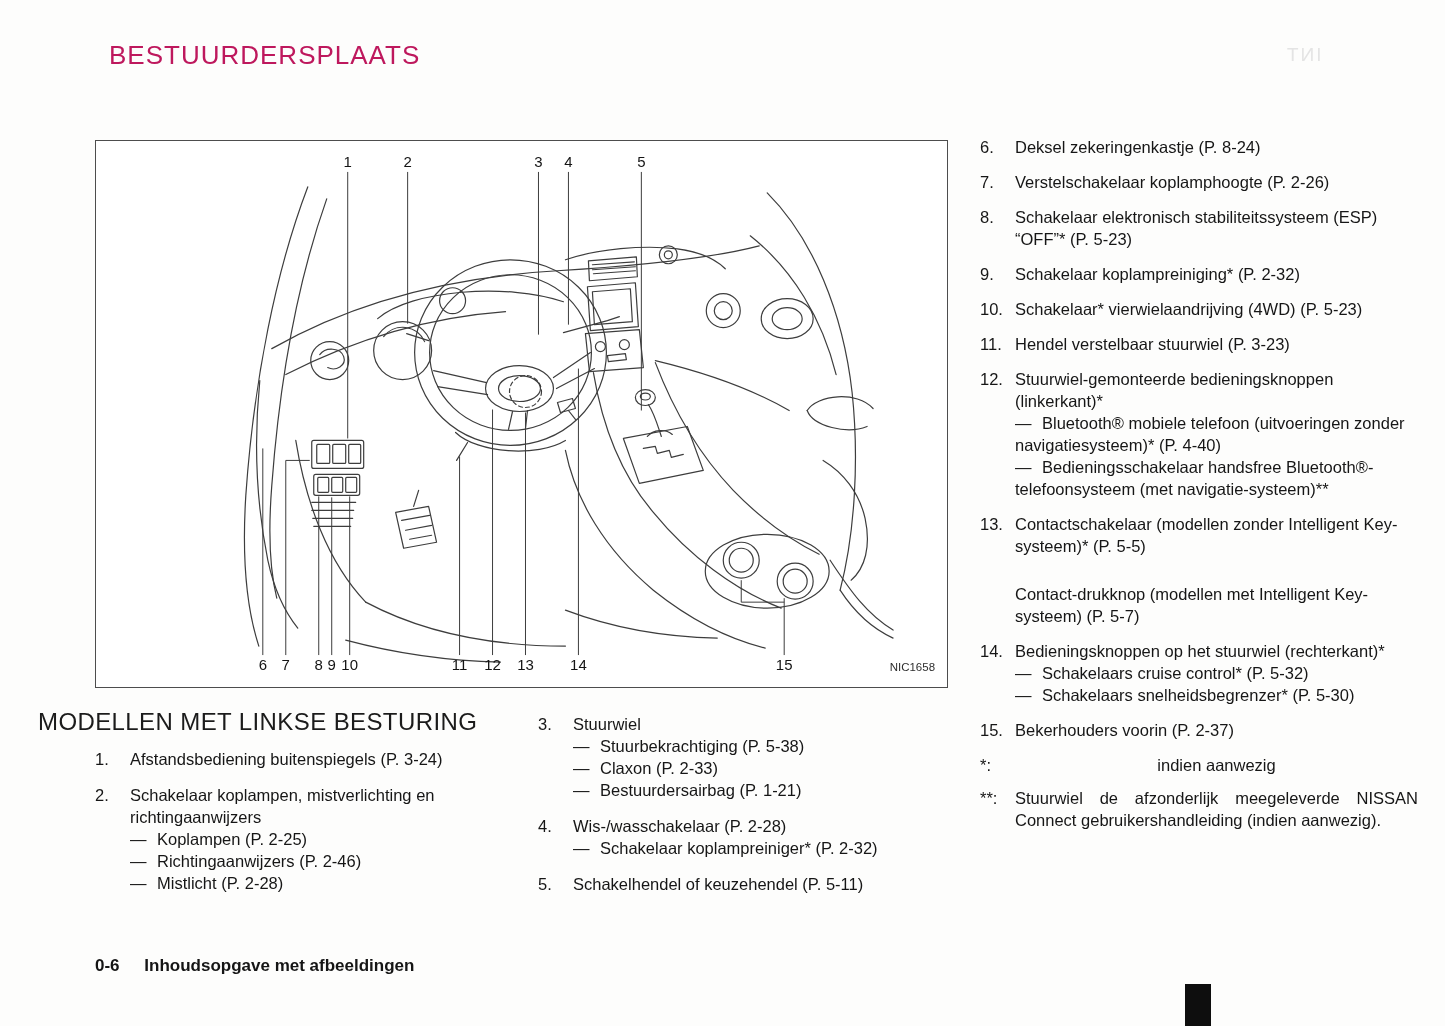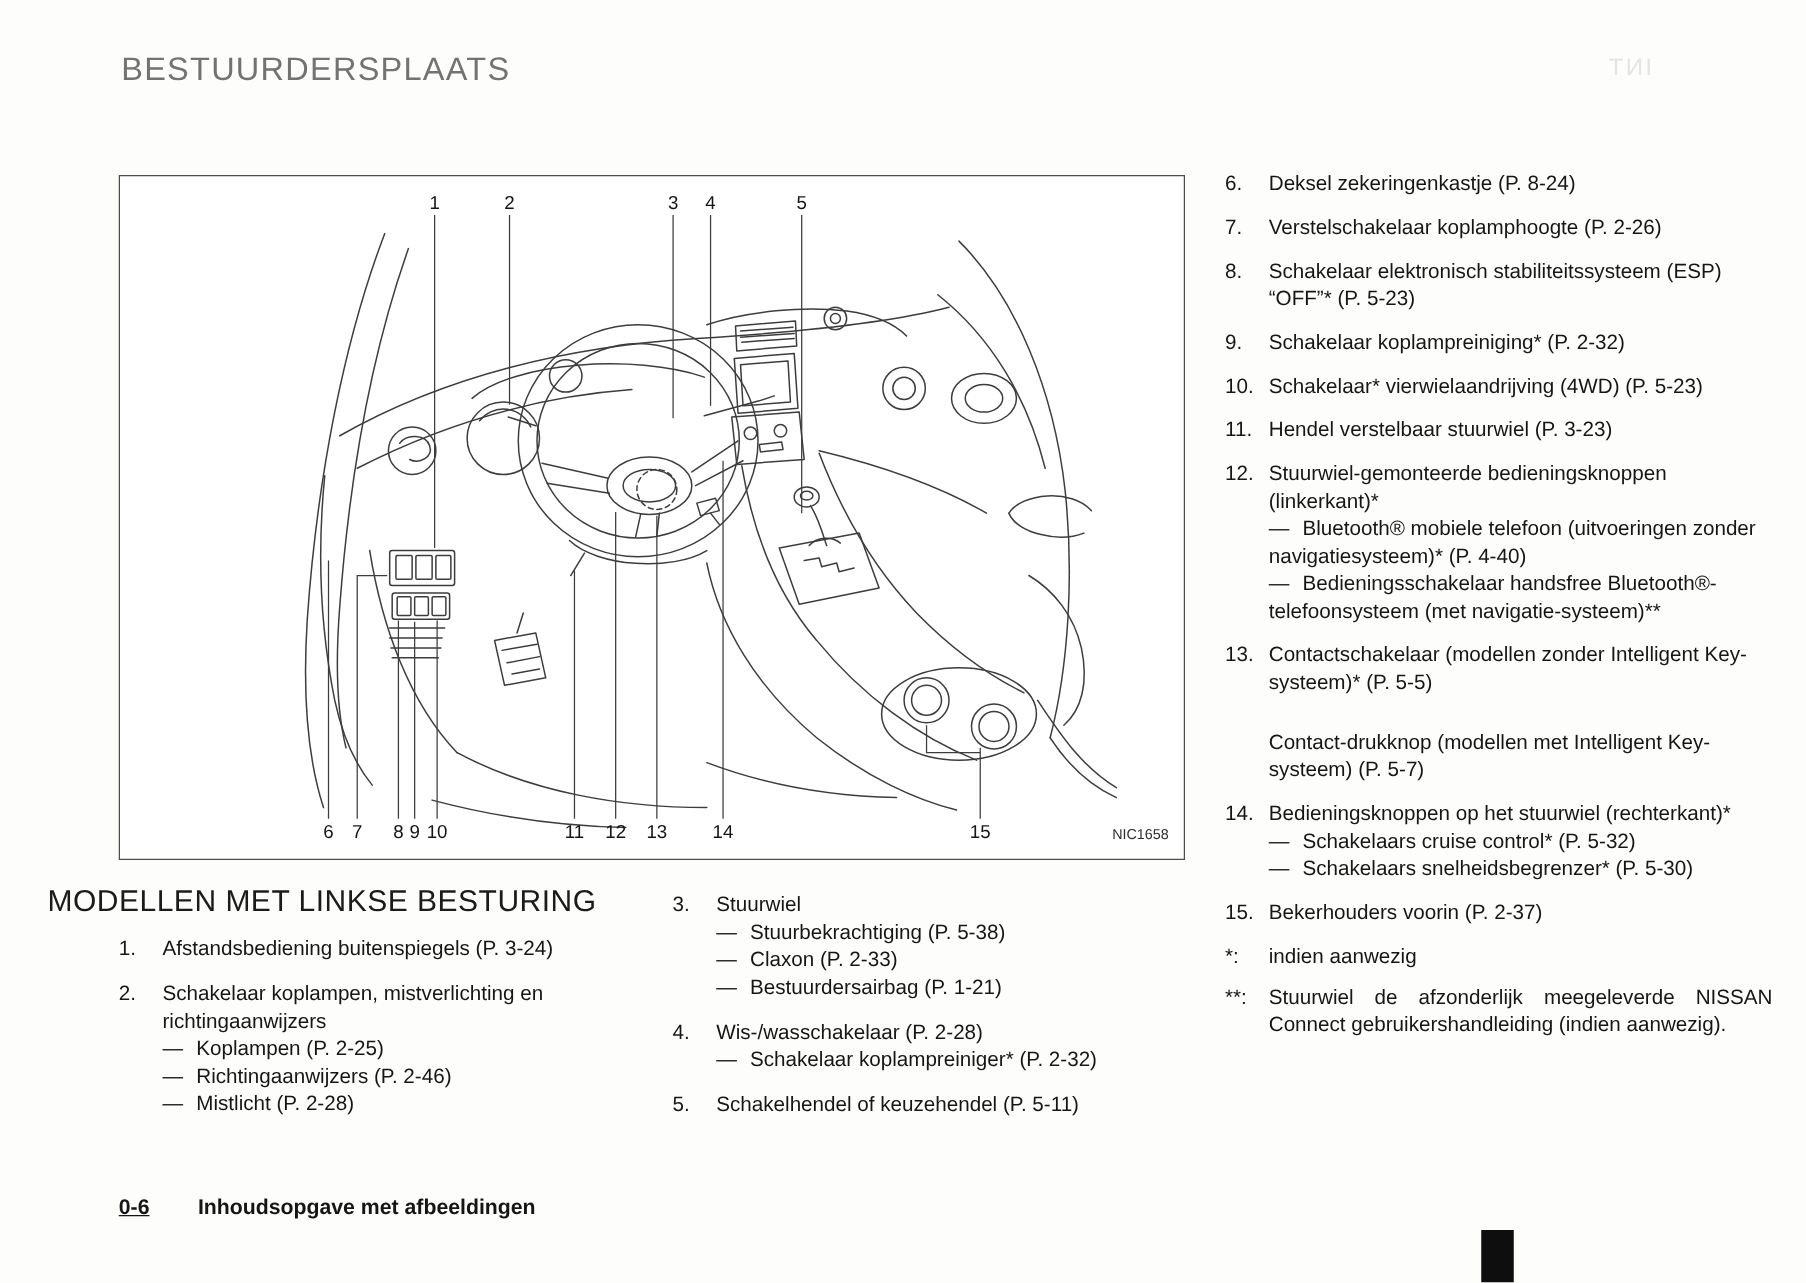--- a/index.html
+++ b/index.html
@@ -2,22 +2,22 @@
 <html><head>
 <meta charset="utf-8">
 <style>
   html,body{margin:0;padding:0;}
   body{
     width:1445px;height:1026px;position:relative;overflow:hidden;
     background:#fdfdfc;color:#161616;
     font-family:"Liberation Sans",sans-serif;
   }
   .page-title{
-    position:absolute;left:97px;top:40px;
-    font-size:26px;font-weight:400;letter-spacing:1px;color:#737373;
+    position:absolute;left:109px;top:40px;
+    font-size:26px;font-weight:400;letter-spacing:1px;color:#be185d;
   }
   .watermark{
     position:absolute;left:1285px;top:44px;font-size:19px;color:#e4e4e4;
     letter-spacing:2px;transform:scaleX(-1);
   }
   .figure{
     position:absolute;left:95px;top:140px;width:851px;height:546px;
     border:1px solid #4d4d4d;background:#fff;
   }
   .figure svg{display:block;}
@@ -38,24 +38,24 @@
   .item{display:flex;margin-bottom:13px;}
   .col-left .item,.col-mid .item{margin-bottom:14px;}
   .num{flex:0 0 35px;}
   .body{flex:1;min-width:0;}
   .sub .dash{display:inline-block;width:27px;}
   .para2{margin-top:26px;}
   .notes{margin-top:0;}
   .note{display:flex;margin-bottom:11px;}
   .note .marker{flex:0 0 35px;}
   .note.justify .ntext{text-align:justify;}
-  .ntext{flex:1;min-width:0;}
+  .ntext{flex:1;min-width:0;text-align:center;}
 
   .footer{position:absolute;left:95px;top:956px;font-size:17px;font-weight:700;color:#151515;}
-  .footer .pg{margin-right:34px;text-decoration:underline;}
+  .footer .pg{margin-right:20px;}
   .page-tab{position:absolute;left:1185px;top:984px;width:26px;height:42px;background:#0e0e0e;}
 </style>
 </head>
 <body>
 
 <div class="page-title">BESTUURDERSPLAATS</div>
 <div class="watermark">INT</div>
 
 <div class="figure">
   <svg width="849" height="544" viewBox="0 0 850 545" preserveAspectRatio="none">

